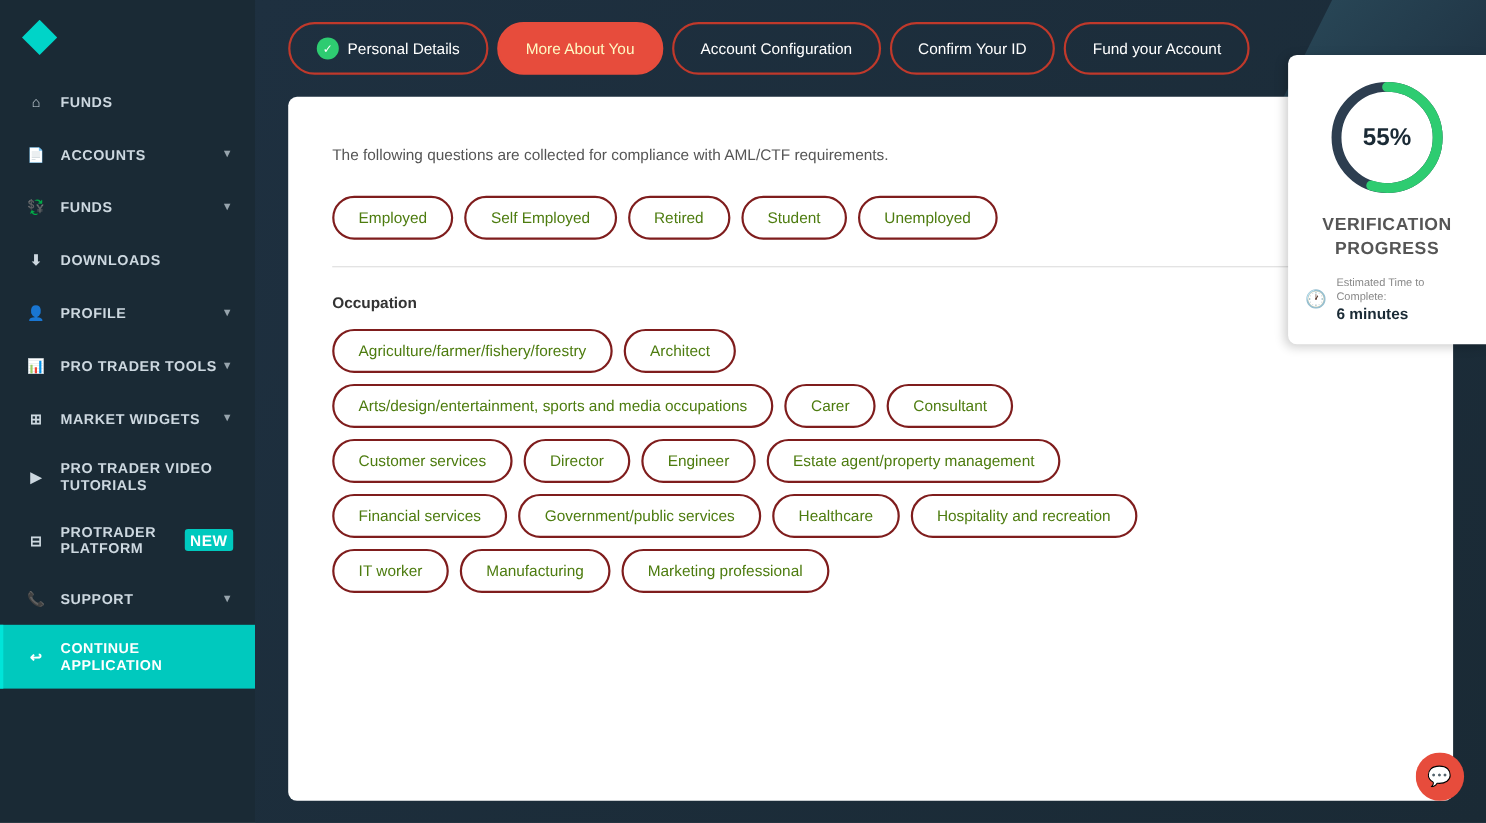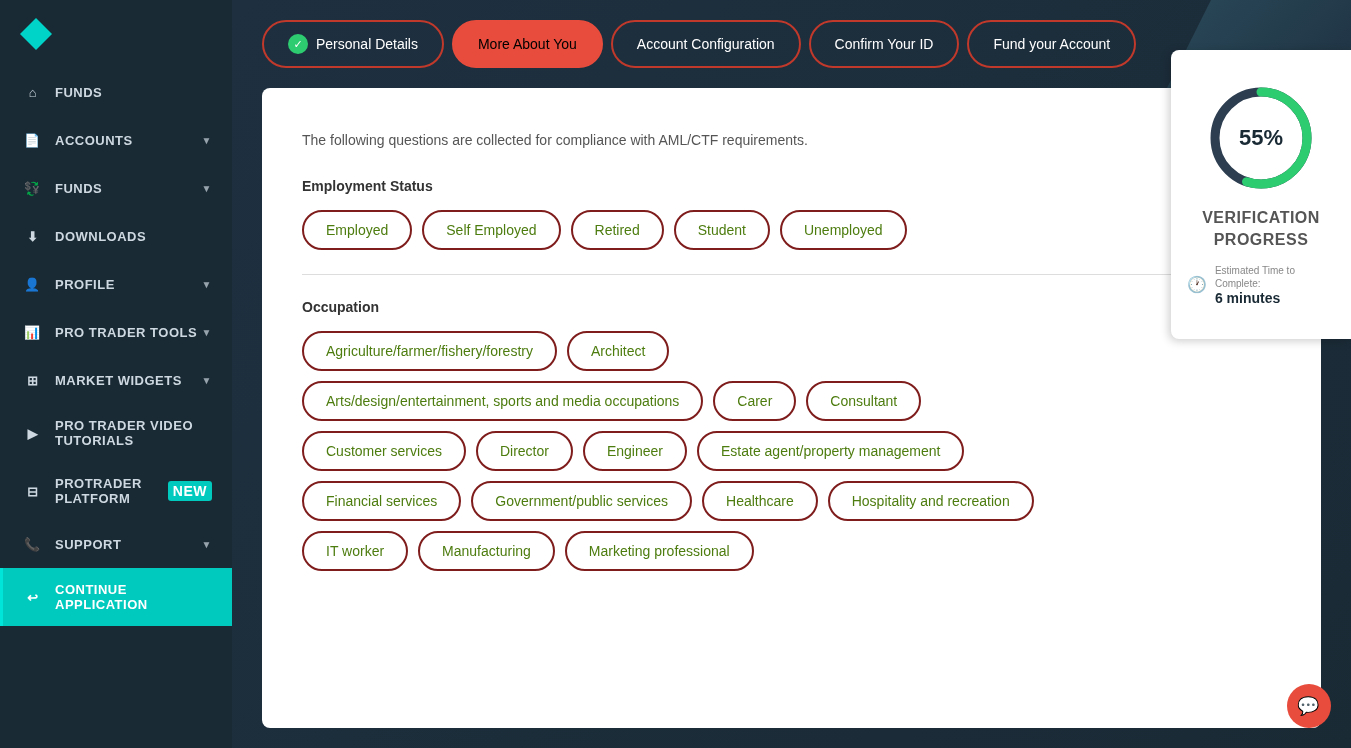--- a/index.html
+++ b/index.html
@@ -93,21 +93,21 @@
       font-weight: 500;
       cursor: pointer;
       display: flex;
       align-items: center;
       gap: 8px;
       white-space: nowrap;
     }
     .step-btn.active {
       background: #e74c3c;
       border-color: #e74c3c;
-      color: #000000;
+      color: #fef9c3;
       justify-content: flex-end;
     }
     .step-btn.completed {
       border-color: #c0392b;
       color: #fff;
     }
     .step-check {
       width: 20px; height: 20px;
       background: #2ecc71;
       border-radius: 50%;
@@ -163,21 +163,21 @@
     }
 
     
     .progress-widget {
       position: absolute;
       right: 0;
       top: 50px;
       width: 180px;
       background: #fff;
       border-radius: 8px 0 0 8px;
-      padding: 33px 16px;
+      padding: 20px 16px;
       z-index: 2;
       box-shadow: -2px 2px 10px rgba(0,0,0,0.2);
     }
     .progress-circle-container {
       display: flex;
       justify-content: center;
       margin-bottom: 14px;
     }
     .progress-circle {
       position: relative;
@@ -332,21 +332,20 @@
       </button>
       <button class="step-btn">
         <span>Fund your Account</span>
       </button>
     </div>
 
   <div class="form-area">
     <p class="compliance-text">The following questions are collected for compliance with AML/CTF requirements.</p>
 
     <div>
-      <div class="section-label">Employment Status</div>
       <div class="options-row" id="employment-options">
           <button class="option-btn">Employed</button>
           <button class="option-btn">Self Employed</button>
           <button class="option-btn">Retired</button>
           <button class="option-btn">Student</button>
           <button class="option-btn">Unemployed</button>
         </div>
     </div>
 
     <hr class="divider">

